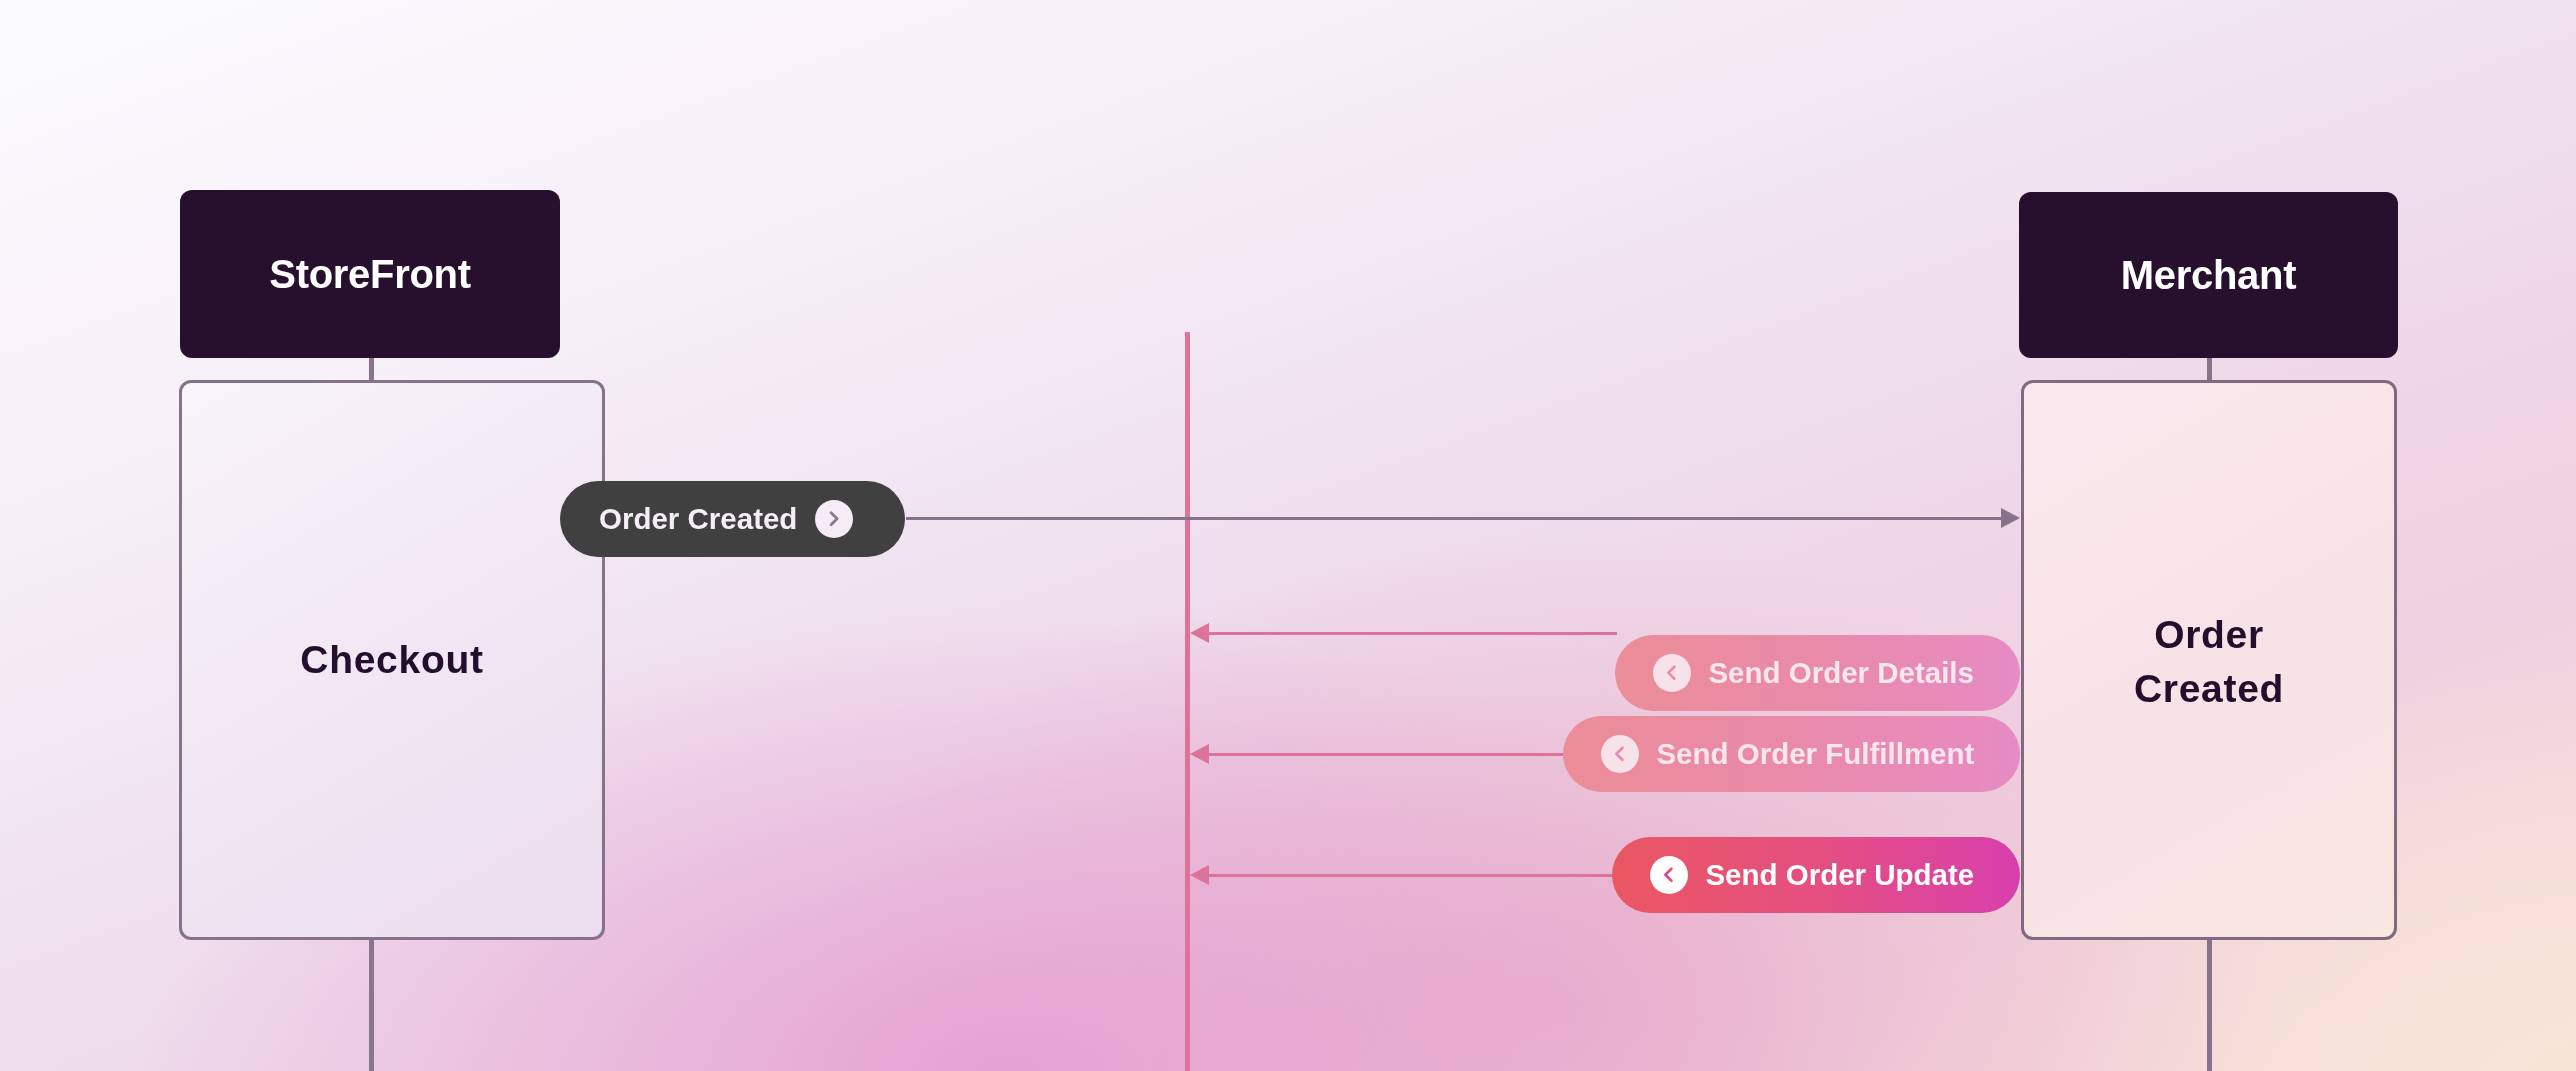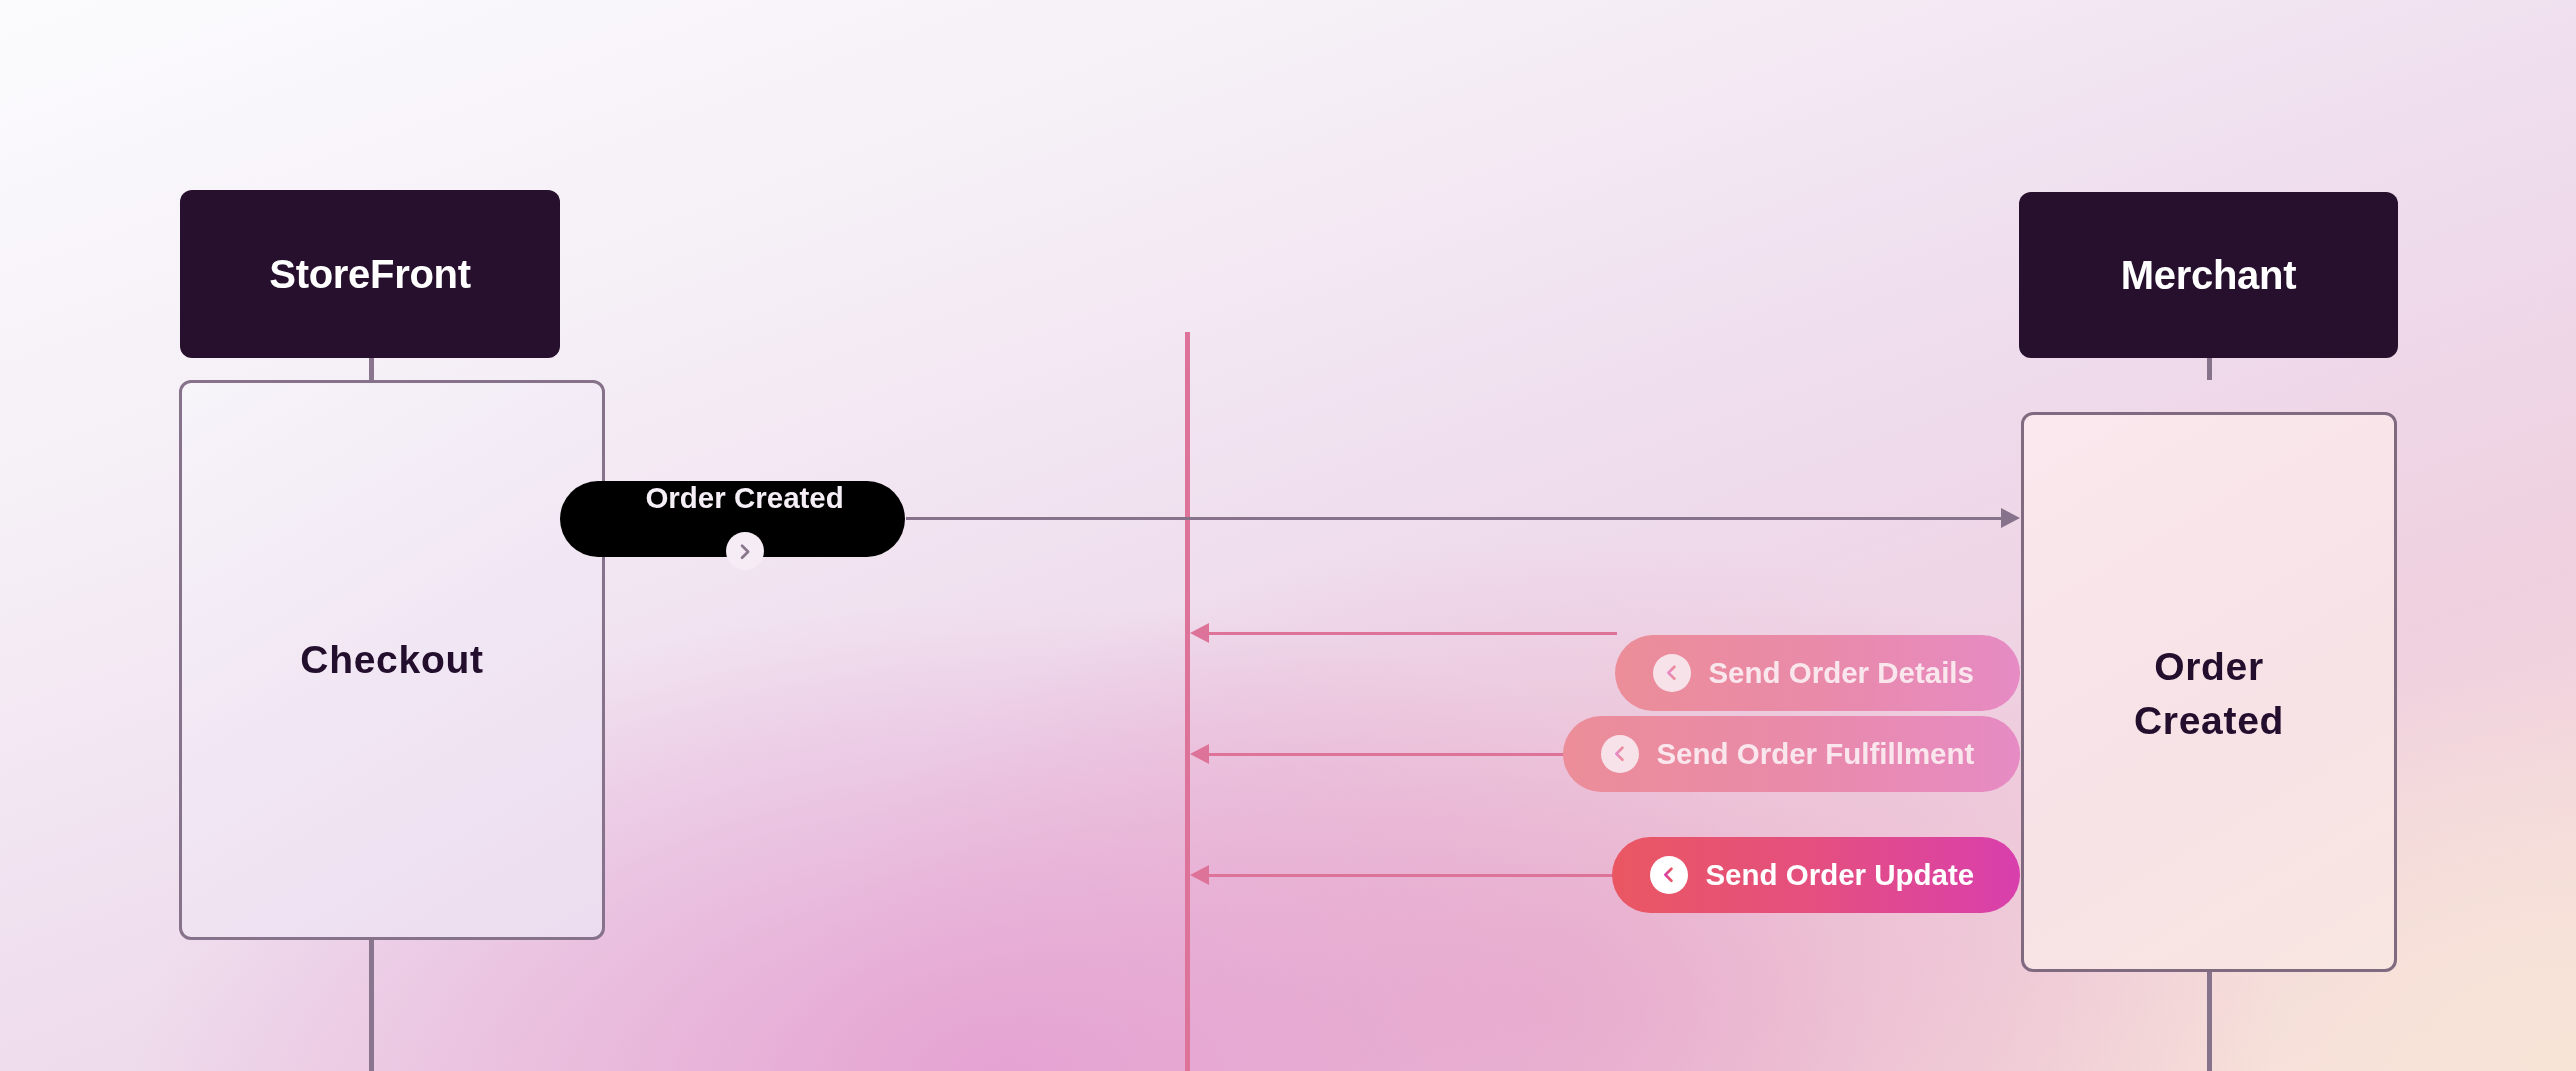--- a/index.html
+++ b/index.html
@@ -40,21 +40,21 @@
     .arrow-line.pink { background: #dd7399; }
     .arrow-head { position: absolute; width: 0; height: 0; }
     .arrow-head.right-gray { border-top: 10px solid transparent; border-bottom: 10px solid transparent; border-left: 19px solid #86728b; }
     .arrow-head.left-pink { border-top: 10px solid transparent; border-bottom: 10px solid transparent; border-right: 19px solid #dd7399; }
 
     .pill {
       position: absolute; box-sizing: border-box; height: 76px; border-radius: 38px;
       display: flex; align-items: center; gap: 17.4px;
       font-weight: 700; font-size: 29.5px; white-space: nowrap;
     }
-    .pill.outgoing { background: #000000; color: #f6eef6; padding: 0 14.8px 0 39px; flex-direction: column; }
+    .pill.outgoing { background: #404040; color: #f6eef6; padding: 0 14.8px 0 39px; }
     .pill.muted { background: linear-gradient(90deg, #ec8d99 0%, #e98aa9 50%, #e68bc4 100%); color: #fae7ee; padding: 0 34px 0 38px; }
     .pill.active { background: linear-gradient(90deg, #ea5762 0%, #e44f80 50%, #d93fad 100%); color: #ffffff; padding: 0 34px 0 38px; }
 
     .pill-icon {
       width: 38px; height: 38px; border-radius: 50%; flex: 0 0 38px;
       display: flex; align-items: center; justify-content: center;
     }
     .pill.outgoing .pill-icon { background: #f5ecf5; }
     .pill.muted .pill-icon { background: #f8e2ea; }
     .pill.active .pill-icon { background: #ffffff; }
@@ -74,21 +74,21 @@
   <div class="actor dark" style="left:180px; top:164px; width:380px; height:168px;">
     <span>StoreFront</span>
   </div>
   <div class="actor dark" style="left:2019px; top:166px; width:379px; height:166px;">
     <span>Merchant</span>
   </div>
 
   <div class="activation left" style="left:179px; top:380px; width:426px; height:560px;">
     <span>Checkout</span>
   </div>
-  <div class="activation right" style="left:2021px; top:380px; width:376px; height:560px; align-items:flex-start; padding-top:225px;margin-top:32px;">
+  <div class="activation right" style="left:2021px; top:380px; width:376px; height:560px; align-items:flex-start; padding-top:225px;">
     <span>
       <span>Order</span><br>
       <span>Created</span>
     </span>
   </div>
 
   <div class="arrow-line gray" style="left:906px; top:517px; width:1097px;"></div>
   <div class="arrow-head right-gray" style="left:2001px; top:508px;"></div>
   <div class="pill outgoing" style="left:560px; top:481px; width:345px;">
     <span>Order Created</span>

